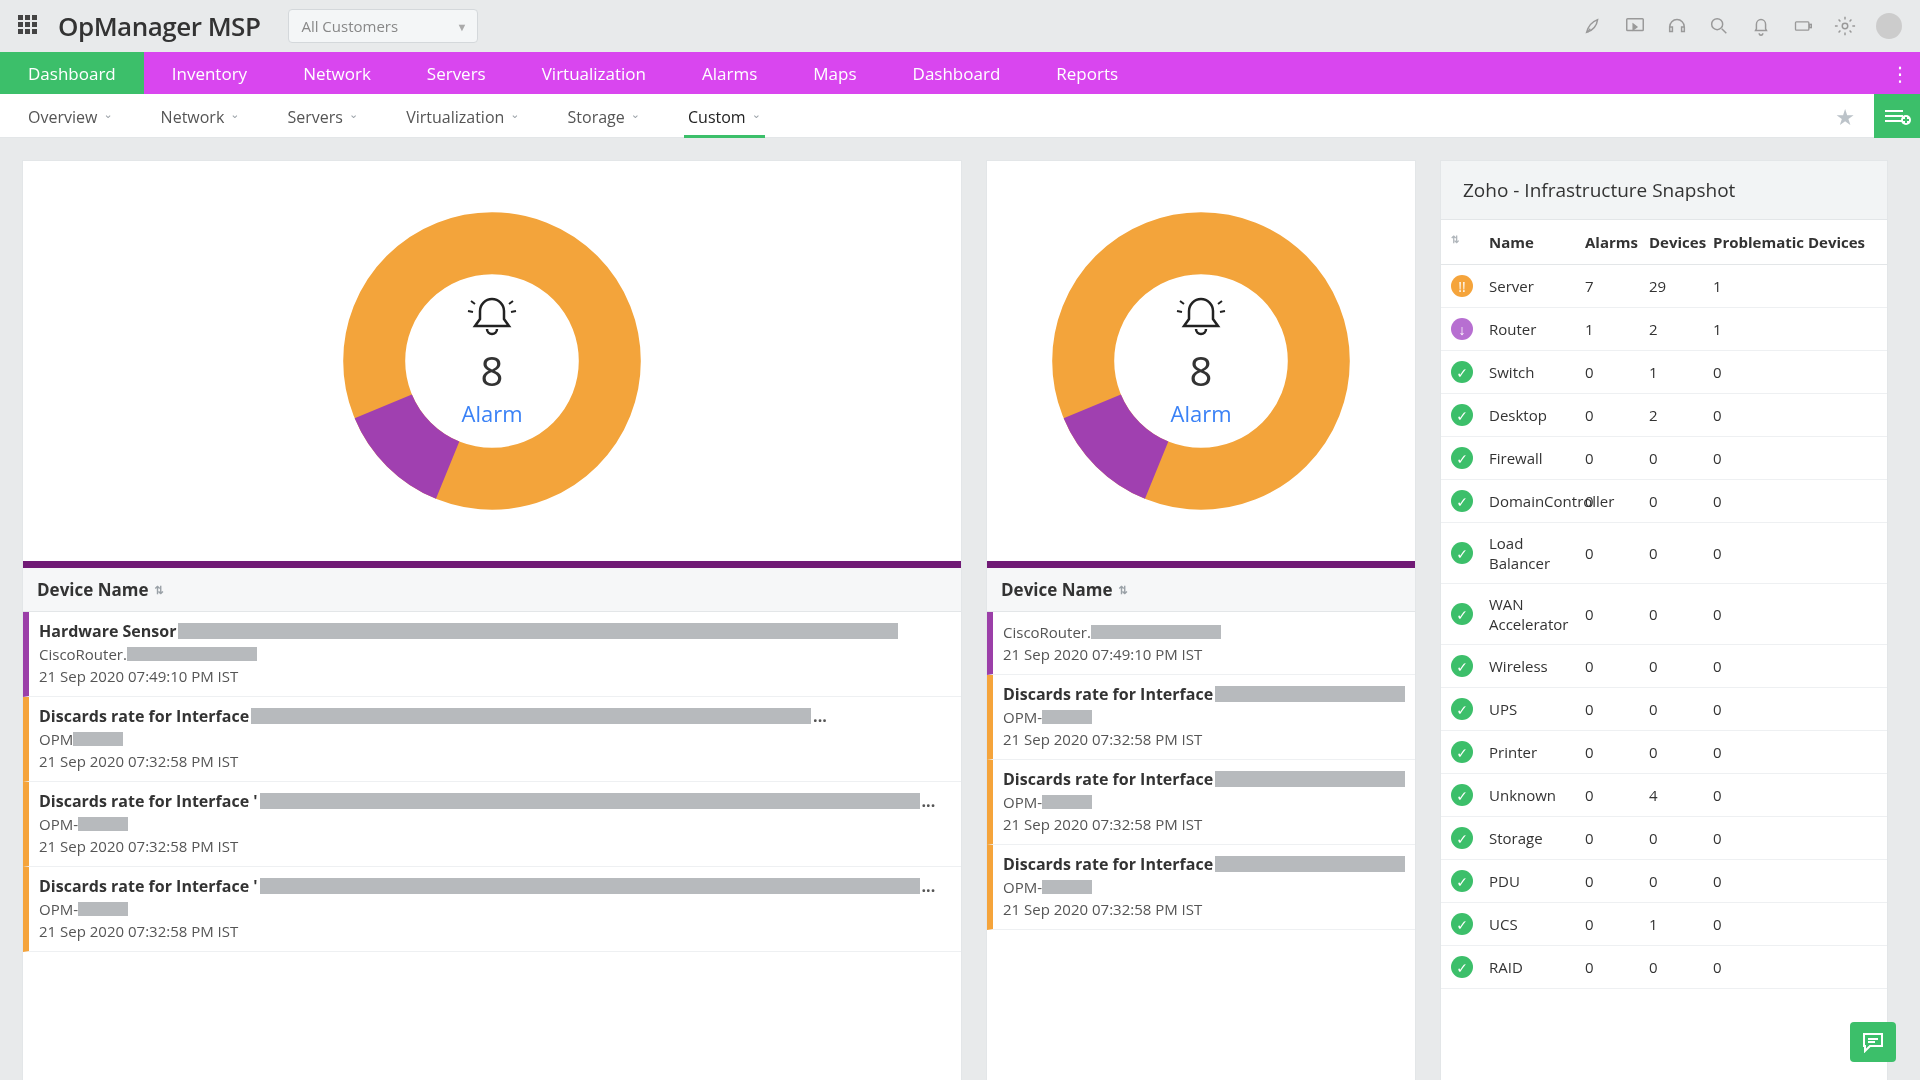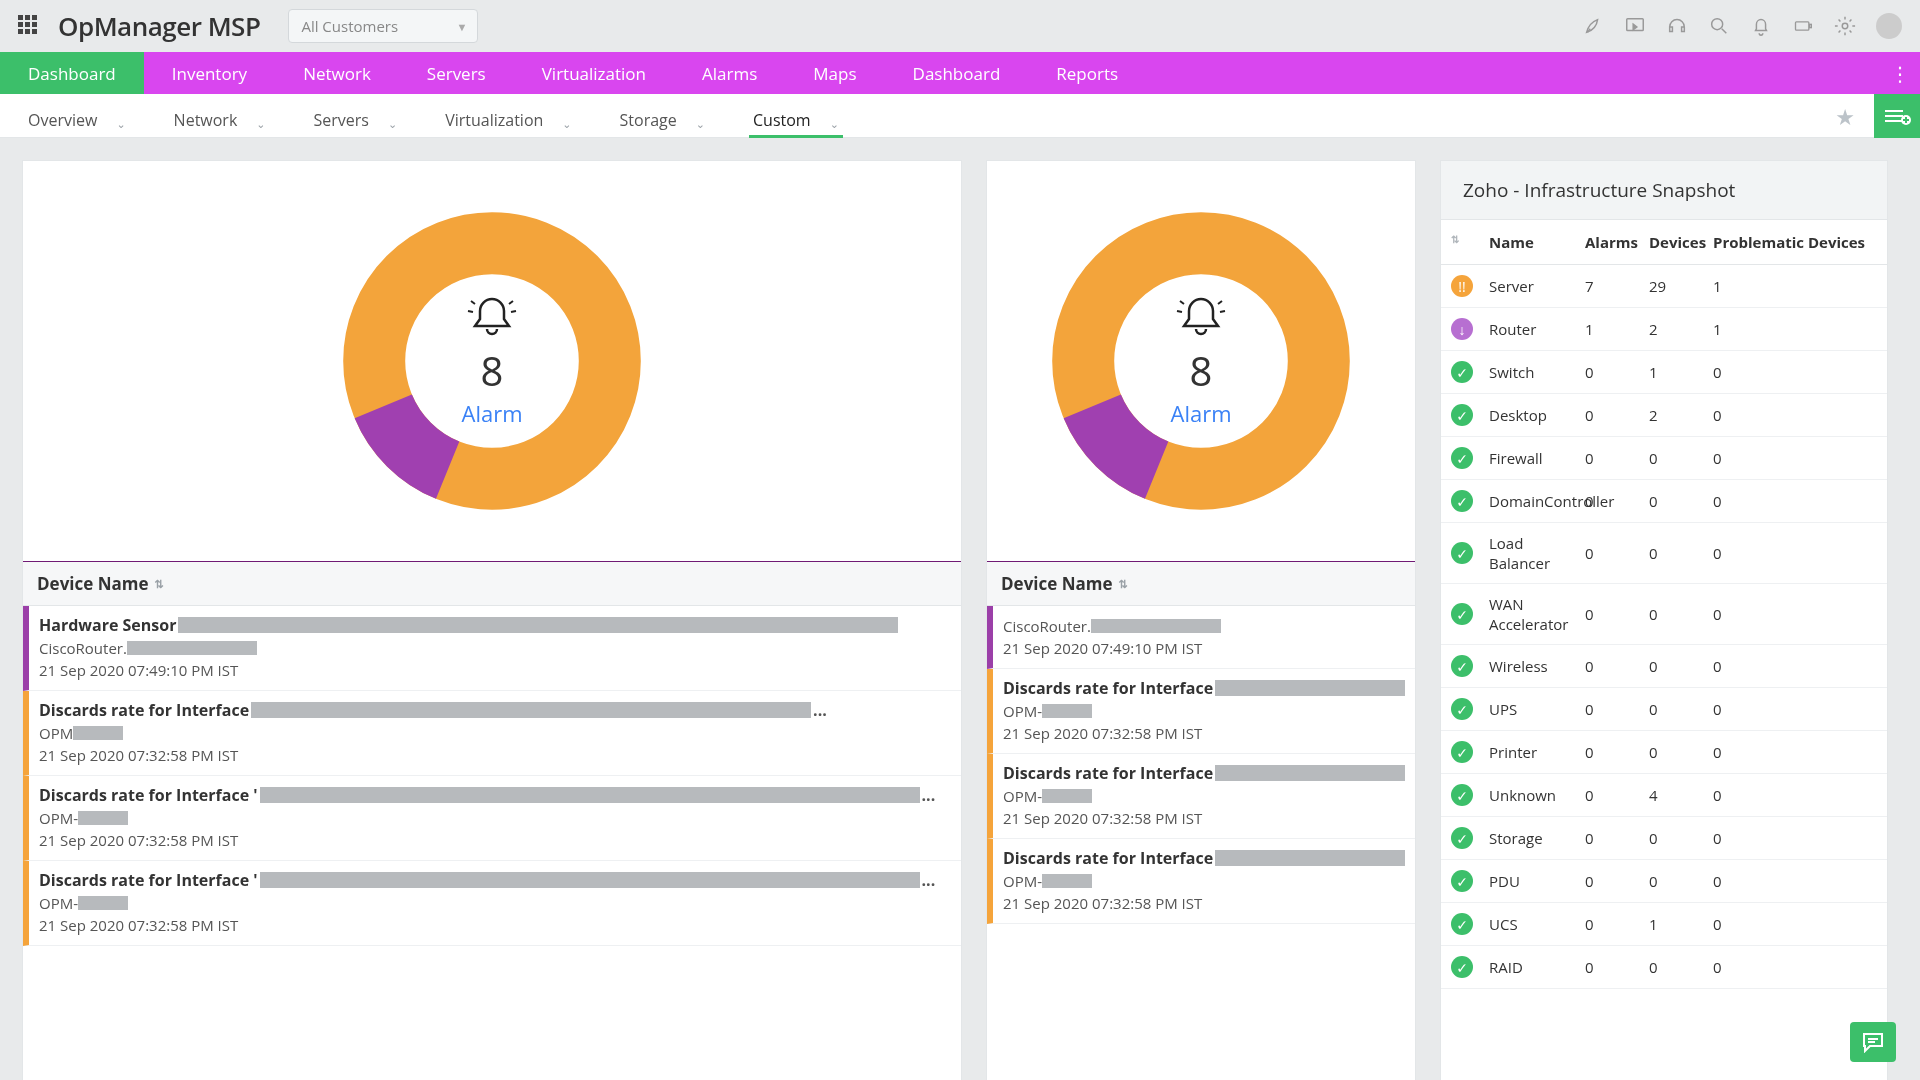--- a/index.html
+++ b/index.html
@@ -14,40 +14,40 @@
 .top-right-icons .ico { width:22px; height:22px; display:flex; align-items:center; justify-content:center; cursor:pointer; }
 .top-right-icons svg { stroke:#999; fill:none; stroke-width:1.6; }
 .avatar { width:26px; height:26px; border-radius:50%; background:#ccc; }
 
 .mainnav { height:42px; background:#d946ef; display:flex; padding-left:0; position:relative; }
 .mainnav .nav-item { color:#fff; padding:0 28px; display:flex; align-items:center; font-size:17px; cursor:pointer; }
 .mainnav .nav-item.active { background:#3cbf6a; }
 .mainnav .more { position:absolute; right:10px; top:0; height:42px; color:#fff; display:flex; align-items:center; font-size:20px; }
 
 .subnav { height:44px; background:#fff; border-bottom:1px solid #e3e6e8; display:flex; align-items:center; padding:0 24px; gap:40px; position:relative;}
-.subnav .sub-item { display:flex; align-items:flex-end; gap:19px; color:#555; font-size:16px; cursor:pointer; padding:4px 4px; height:44px; border-bottom:3px solid transparent;}
+.subnav .sub-item { display:flex; align-items:flex-start; gap:6px; color:#555; font-size:16px; cursor:pointer; padding:12px 4px; height:44px; border-bottom:3px solid transparent;}
 .subnav .sub-item.active { color:#222; border-bottom:3px solid #3cbf6a; font-weight:500;}
 .subnav .sub-item .caret { font-size:11px; color:#9aa1a7;}
 .subnav .right-actions { position:absolute; right:0; top:0; height:44px; display:flex; align-items:center; gap:10px;}
 .star-btn { width:38px; height:44px; display:flex; align-items:center; justify-content:center; font-size:22px; color:#bcc3c9;}
 .add-wid { width:46px; height:44px; background:#3cbf6a; display:flex; align-items:center; justify-content:center; color:#fff;}
 
 .content { padding:22px; display:flex; gap:24px; }
 .widget { background:#fff; border-radius:0; border:1px solid #e3e6e8; display:flex; flex-direction:column; overflow:hidden;}
 .widget-header { background:#f2f4f5; padding:16px 22px; font-size:19px; color:#333; border-bottom:1px solid #e3e6e8;}
 .alarm-widget { width:940px; height:970px; }
 .snapshot-widget { width:448px; height:970px; }
 
 .donut-wrap { height:400px; display:flex; align-items:center; justify-content:center; position:relative;}
 .donut-center { position:absolute; display:flex; flex-direction:column; align-items:center; }
 .donut-center .num { font-size:40px; font-weight:400; margin-top:4px;}
 .donut-center .lbl { font-size:22px; color:#3b82f6; }
 .bell-icon { width:50px; height:45px; }
 
-.table-header { background:#f6f7f8; border-top:1px solid #701a75; border-bottom:1px solid #e3e6e8; padding:10px 14px; font-size:17px; font-weight:700; color:#333; display:flex; align-items:center; gap:6px;}
+.table-header { background:#f6f7f8; border-top:7px solid #701a75; border-bottom:1px solid #e3e6e8; padding:10px 14px; font-size:17px; font-weight:700; color:#333; display:flex; align-items:center; gap:6px;}
 .sort-caret { font-size:11px; color:#9aa1a7;}
 
 .alarm-row { border-left:6px solid; border-bottom:1px solid #eef0f2; padding:8px 10px 10px 10px;}
 .alarm-row.purple { border-left-color:#9b3fa8;}
 .alarm-row.orange { border-left-color:#f5a43b;}
 .alarm-title { font-size:16px; font-weight:700; color:#333; display:flex; align-items:center; gap:2px; }
 .alarm-redact { height:16px; background:#b7babd; display:inline-block; flex-grow:1}
 .alarm-sub { font-size:15px; color:#555; margin-top:2px; display:flex; align-items:center;}
 .alarm-sub .redact { height:14px; background:#b7babd; display:inline-block;}
 .alarm-time { font-size:15px; color:#555; margin-top:2px;}

